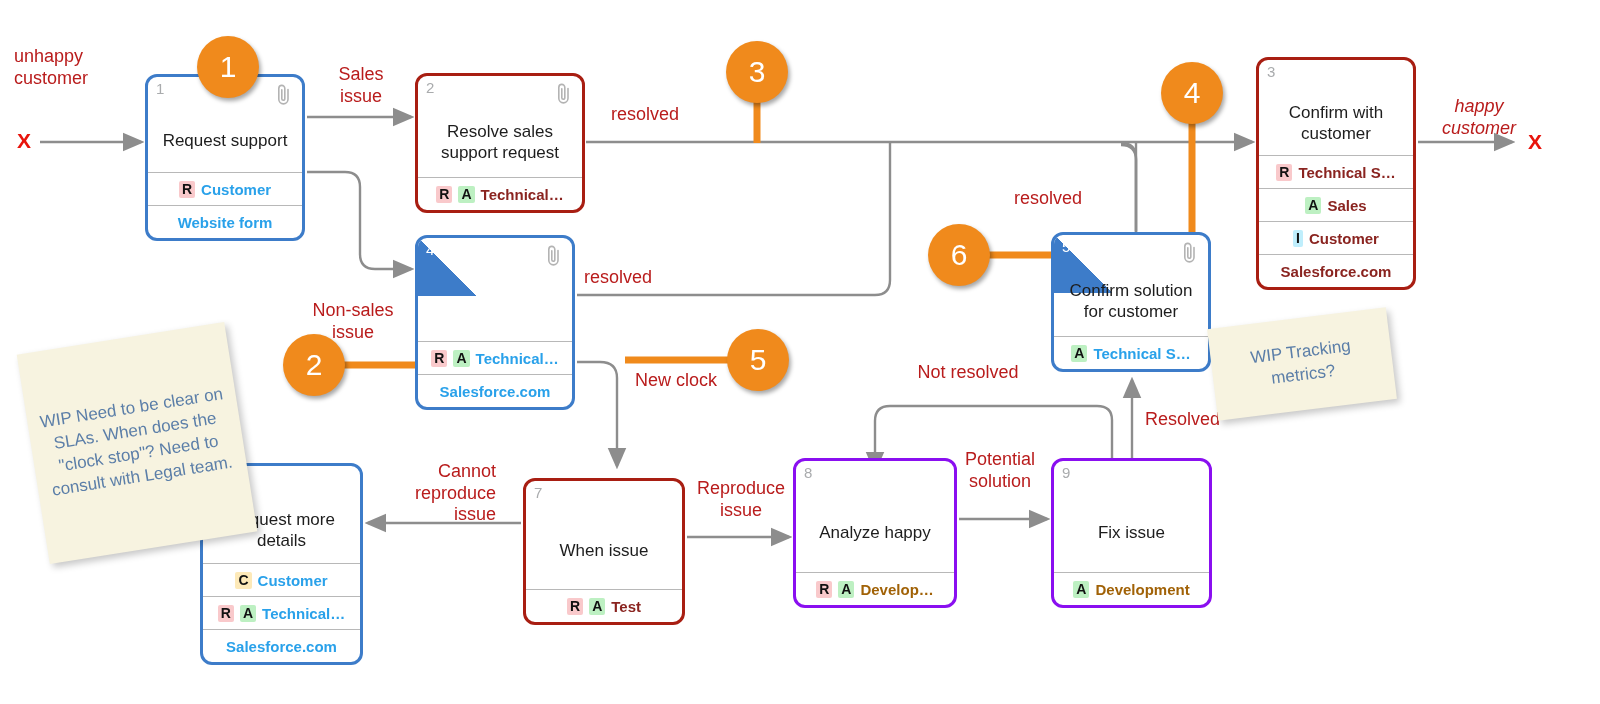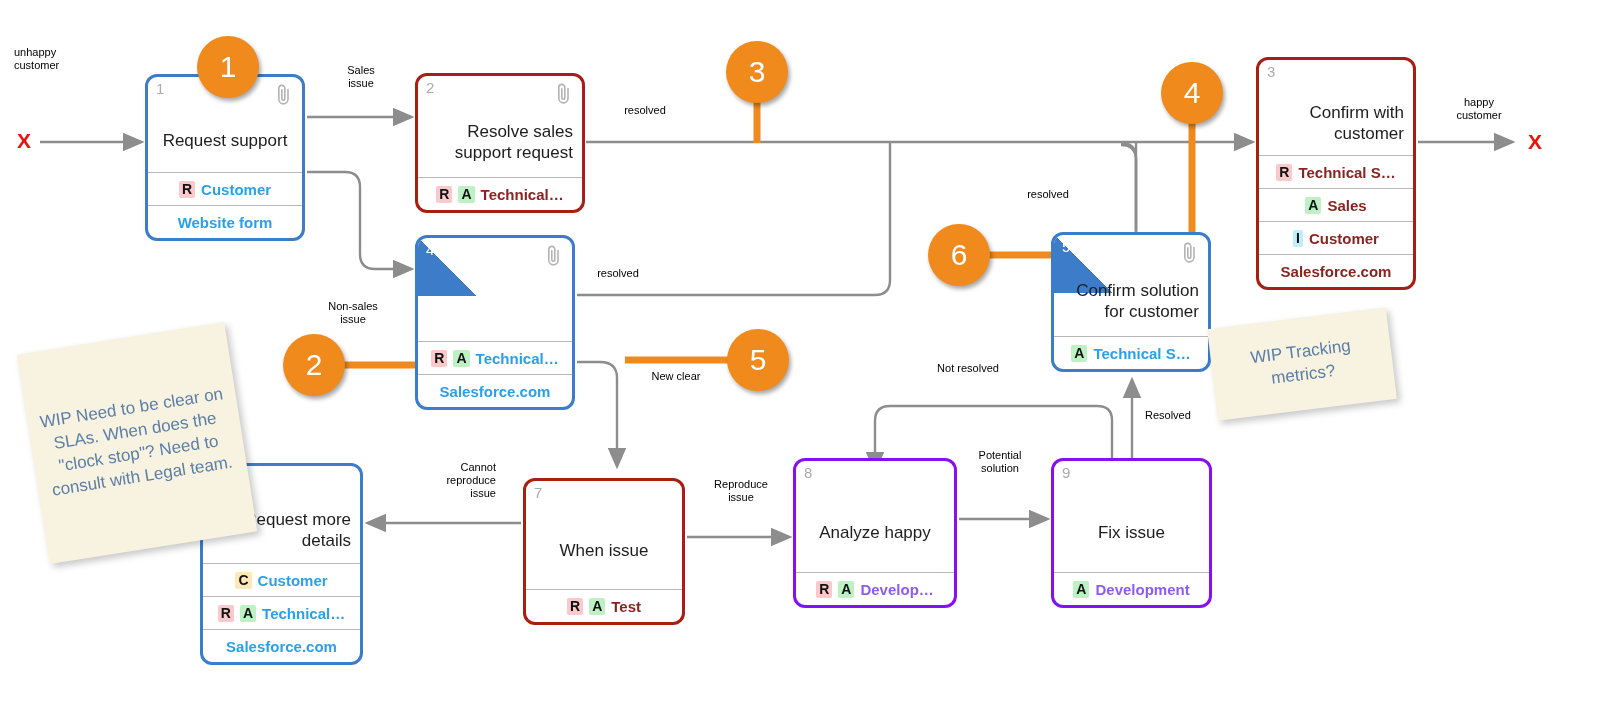--- a/index.html
+++ b/index.html
@@ -29,31 +29,31 @@
   }
   .node.folded .corner-num{color:#ffffff;}
   .node .fold{
     position:absolute;left:0;top:0;width:58px;height:58px;z-index:2;
     background:linear-gradient(225deg,transparent 50%,#3d7cc9 50%);
   }
   .node .clip{
     position:absolute;right:9px;top:6px;width:18px;height:24px;z-index:3;
   }
   .node .title{
-    font-size:17px;color:#1d1d1d;text-align:right;line-height:1.22;
+    font-size:17px;color:#1d1d1d;text-align:center;line-height:1.22;
     padding:0 9px;z-index:3;position:relative;margin-top:33px;
   }
   .node .row{
     flex:0 0 auto;border-top:1px solid #b8b8b8;
     height:32px;display:flex;align-items:center;justify-content:center;gap:6px;
     font-size:15px;white-space:nowrap;
   }
   .node .row .who{color:#29a1ea;font-weight:bold;}
   .node.red .row .who{color:#8a2420;}
-  .node.purple .row .who{color:#8b5cf6;}
+  .node.purple .row .who{color:#a16207;}
   .node .row.sys{justify-content:center;}
   .node .row.sys .who{}
   .raci{
     display:inline-block;font-weight:bold;font-size:14px;line-height:15px;
     padding:1px 3px;border-radius:2px;color:#111;
   }
   .raci.R{background:#f9c9cb;}
   .raci.A{background:#bdf0c2;}
   .raci.C{background:#fde9b8;}
   .raci.I{background:#bfeefc;}
@@ -70,21 +70,21 @@
   .sticky{
     position:absolute;background:#f7f3e0;color:#5b7ea8;
     font-size:17px;text-align:center;line-height:1.35;
     box-shadow:3px 4px 7px rgba(0,0,0,.22);
     display:flex;align-items:center;justify-content:center;
     padding:10px 12px;box-sizing:border-box;z-index:30;
   }
 
   
   .lbl{
-    position:absolute;font-size:11px;color:#000000;text-align:center;
+    position:absolute;font-size:18px;color:#b91c1c;text-align:center;
     line-height:1.2;z-index:20;white-space:pre-line;
   }
   .xmark{
     position:absolute;font-size:21px;font-weight:bold;color:#e8140c;z-index:20;
   }
 </style>
 </head>
 <body>
 
 <div id="stage">
@@ -137,32 +137,32 @@
       <path d="M1192,100 L1192,245"></path>
       <path d="M758,360 L625,360"></path>
       <path d="M985,255 L1065,255"></path>
     </g>
   </svg>
 
   <div class="lbl" style="left:14px;top:46px;width:110px;text-align:left;">unhappy
 customer</div>
   <div class="xmark" style="left:17px;top:129px;">X</div>
 
-  <div class="lbl" style="left:1424px;top:96px;width:110px;">happy
+  <div class="lbl" style="left:1424px;top:96px;width:110px;font-style:italic;">happy
 customer</div>
   <div class="xmark" style="left:1528px;top:130px;">X</div>
 
   <div class="lbl" style="left:312px;top:64px;width:98px;">Sales
 issue</div>
   <div class="lbl" style="left:298px;top:300px;width:110px;">Non-sales
 issue</div>
   <div class="lbl" style="left:600px;top:104px;width:90px;">resolved</div>
   <div class="lbl" style="left:573px;top:267px;width:90px;">resolved</div>
   <div class="lbl" style="left:1003px;top:188px;width:90px;">resolved</div>
-  <div class="lbl" style="left:621px;top:370px;width:110px;">New clear</div>
+  <div class="lbl" style="left:621px;top:370px;width:110px;">New clock</div>
   <div class="lbl" style="left:388px;top:461px;width:108px;text-align:right;">Cannot
 reproduce
 issue</div>
   <div class="lbl" style="left:689px;top:478px;width:104px;">Reproduce
 issue</div>
   <div class="lbl" style="left:944px;top:449px;width:112px;">Potential
 solution</div>
   <div class="lbl" style="left:898px;top:362px;width:140px;">Not resolved</div>
   <div class="lbl" style="left:1145px;top:409px;width:104px;text-align:left;">Resolved</div>
 

